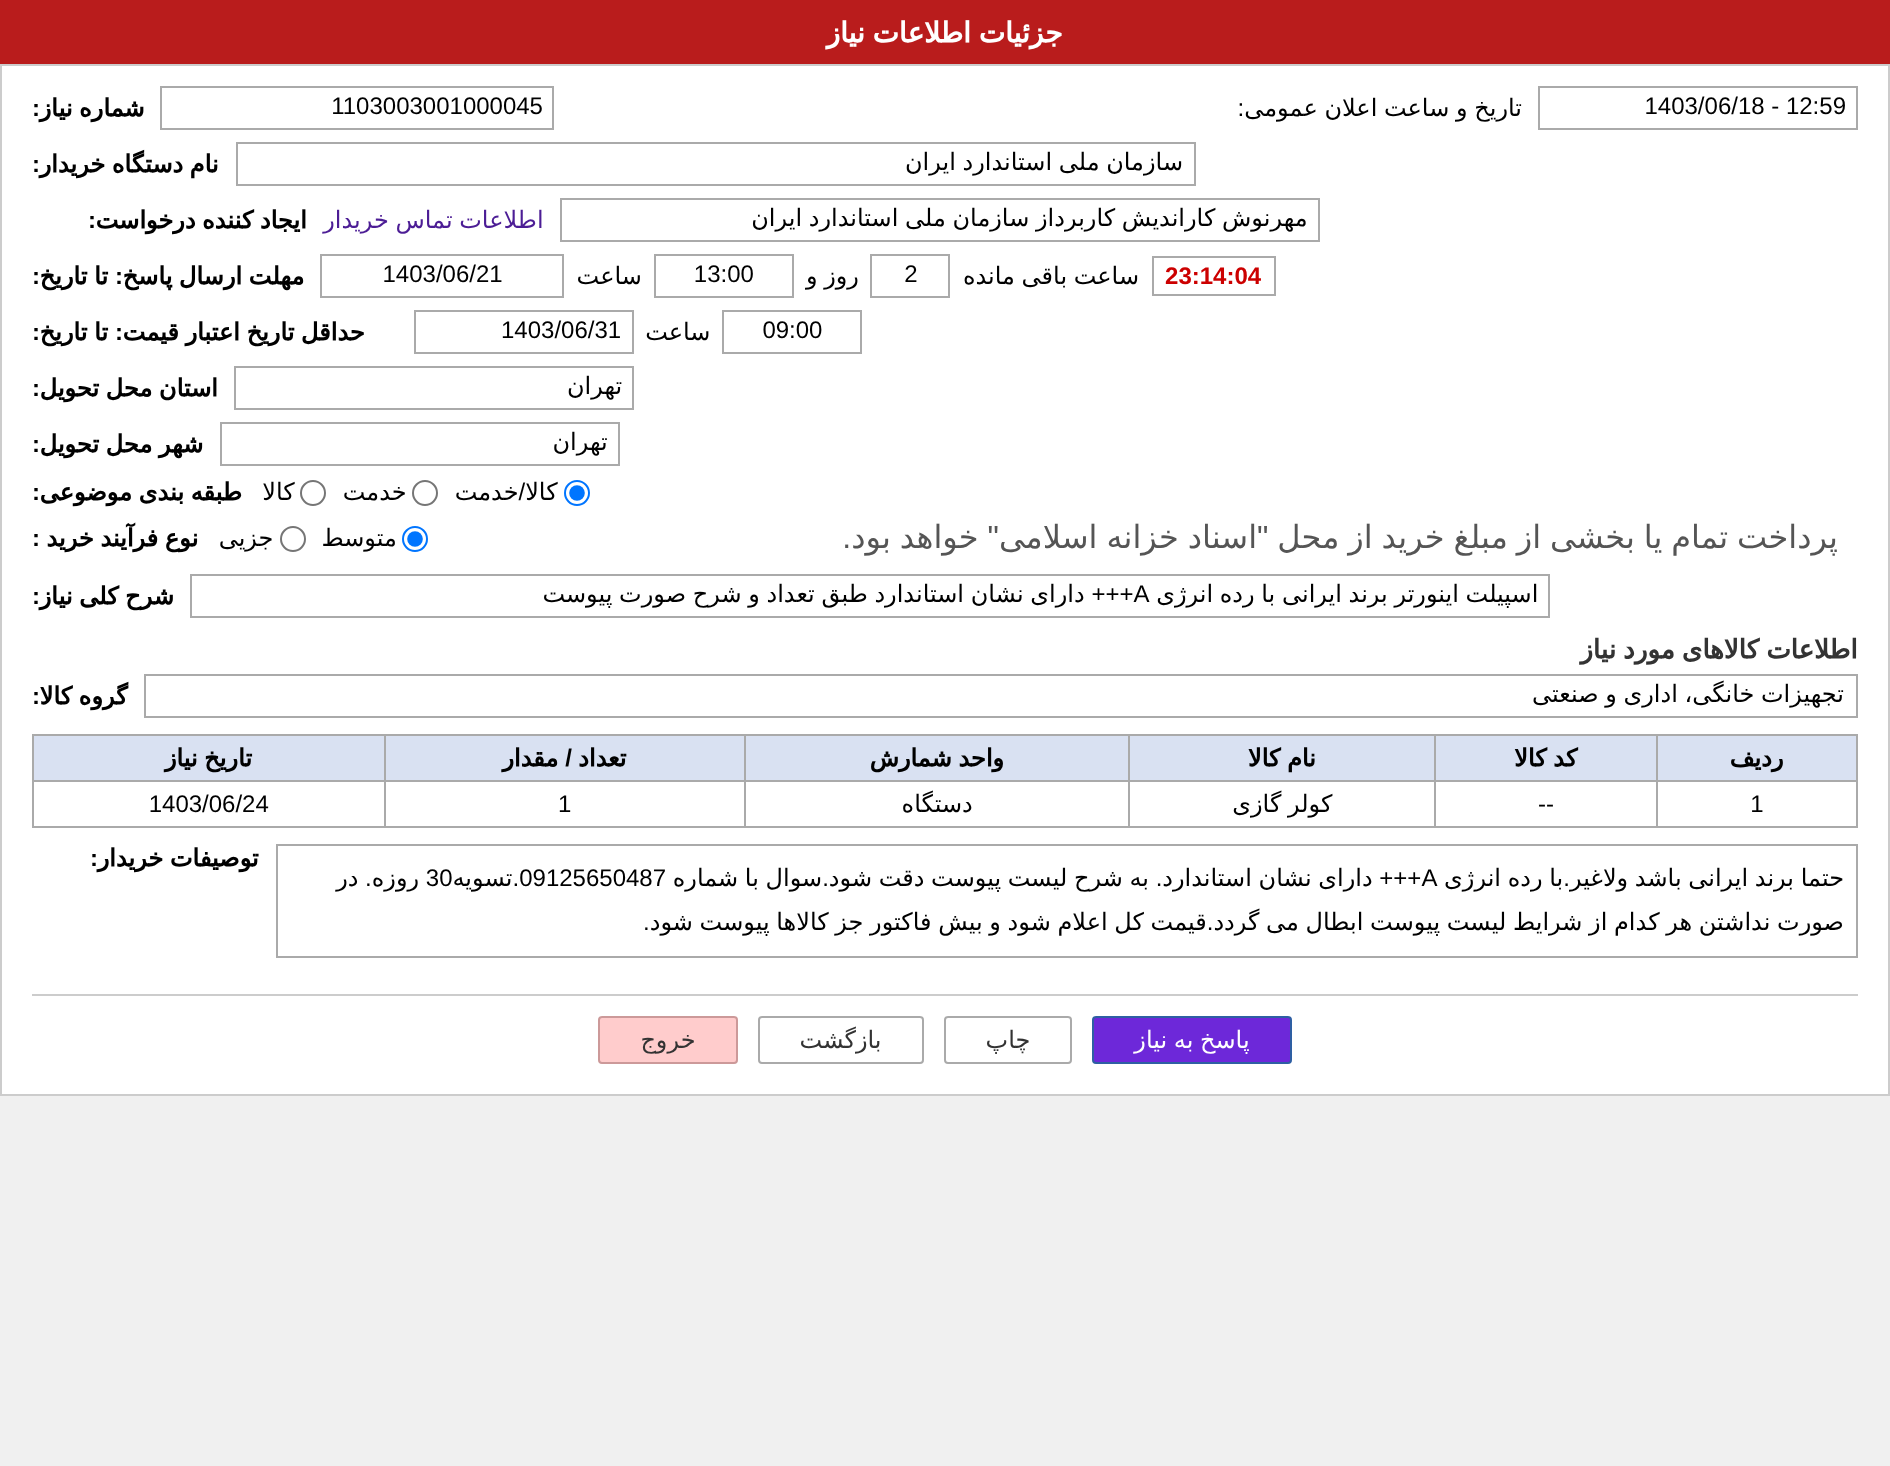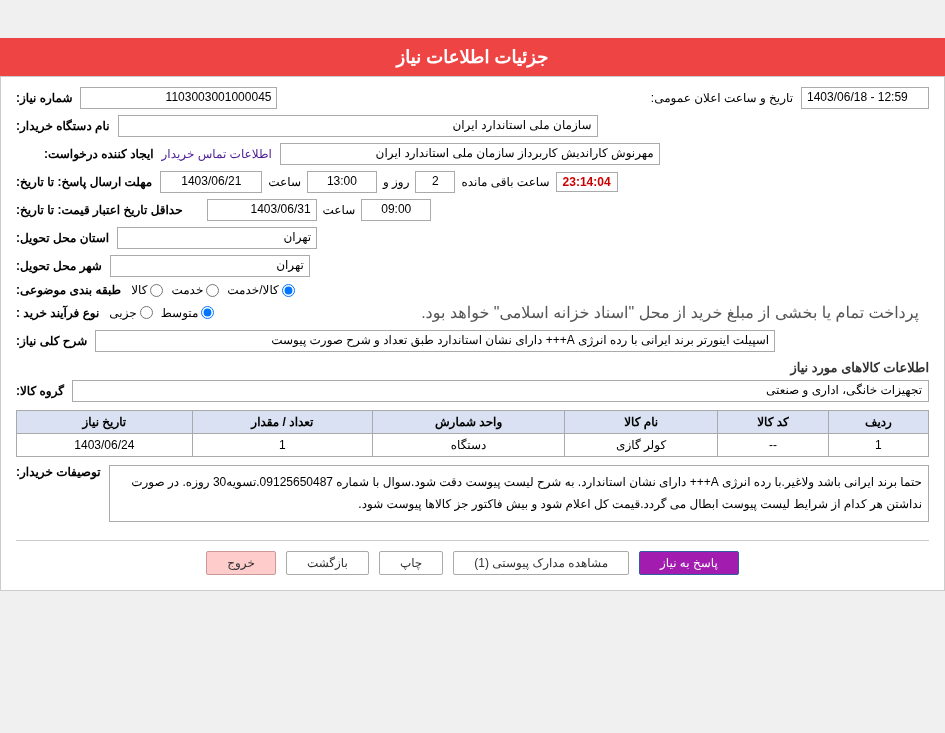--- a/index.html
+++ b/index.html
@@ -8,27 +8,26 @@
       font-size: 12px;
       background: #f0f0f0;
       direction: rtl;
     }
     .page-wrapper {
       width: 945px;
       margin: 0 auto;
       background: #fff;
     }
     .header {
-      background: #ef4444;
+      background: #b91c1c;
       color: #fff;
       text-align: center;
       padding: 8px 10px;
-      font-size: 18px;
+      font-size: 14px;
       font-weight: bold;
-      margin-top: 38px;
     }
     .content {
       padding: 10px 15px;
       border: 1px solid #ccc;
     }
     .form-row {
       display: flex;
       align-items: center;
       margin-bottom: 6px;
       justify-content: flex-end;
@@ -92,21 +91,21 @@
     }
     .btn {
       padding: 4px 20px;
       font-size: 12px;
       font-family: Tahoma, Arial, sans-serif;
       cursor: pointer;
       border: 1px solid #aaa;
       border-radius: 2px;
     }
     .btn-blue {
-      background: #a21caf;
+      background: #6d28d9;
       color: #fff;
       border-color: #2e5fa3;
     }
     .btn-white {
       background: #fff;
       color: #333;
     }
     .btn-pink {
       background: #ffcccc;
       color: #333;
@@ -159,21 +158,21 @@
 
   <div class="header">
     <span>جزئیات اطلاعات نیاز</span>
   </div>
 
   <div class="content">
 
     <div class="form-row" style="justify-content:space-between;">
 
       <div style="display:flex;align-items:center;">
-        <div class="input-field" style="width:128px;text-align:left;direction:ltr;">1403/06/18 - 12:59</div>
+        <div class="input-field" style="width:160px;text-align:right;direction:ltr;">1403/06/18 - 12:59</div>
         <span style="margin: 0 8px;">تاریخ و ساعت اعلان عمومی:</span>
       </div>
 
       <div style="display:flex;align-items:center;">
         <div class="input-field" style="width:197px;text-align:right;direction:ltr;">1103003001000045</div>
         <span style="margin-right:8px;font-weight:bold;">شماره نیاز:</span>
       </div>
     </div>
 
     <div class="form-row" style="justify-content:flex-end;">
@@ -187,21 +186,21 @@
       <span style="font-weight:bold;margin-left:28px;">ایجاد کننده درخواست:</span>
     </div>
 
     <div class="form-row" style="justify-content:flex-end;">
       <span class="timer-box">23:14:04</span>
       <span style="margin:0 6px;">ساعت باقی مانده</span>
       <div class="input-field" style="width:40px;text-align:center;">2</div>
       <span style="margin:0 6px;">روز و</span>
       <div class="input-field" style="width:70px;text-align:center;">13:00</div>
       <span style="margin:0 6px;">ساعت</span>
-      <div class="input-field" style="width:102px;text-align:center;">1403/06/21</div>
+      <div class="input-field" style="width:122px;text-align:center;">1403/06/21</div>
       <span style="margin-right:8px;font-weight:bold;">مهلت ارسال پاسخ: تا تاریخ:</span>
     </div>
 
     <div class="form-row" style="justify-content:flex-end;">
       <div class="input-field" style="width:70px;text-align:center;">09:00</div>
       <span style="margin:0 6px;">ساعت</span>
       <div class="input-field" style="width:110px;text-align:right;">1403/06/31</div>
       <span style="margin-right:24px;font-weight:bold;">حداقل تاریخ اعتبار قیمت: تا تاریخ:</span>
     </div>
 
@@ -279,27 +278,26 @@
             <td>1</td>
             <td>--</td>
             <td>کولر گازی</td>
             <td>دستگاه</td>
             <td>1</td>
             <td>1403/06/24</td>
           </tr>
         </tbody>
     </table>
 
-    <div style="display:flex;align-items:flex-start;justify-content:flex-end;margin-bottom:8px;">
+    <div style="display:flex;align-items:flex-start;justify-content:flex-end;margin-bottom:8px;margin-left:29px;">
       <div class="description-box" style="flex:1;">حتما برند ایرانی باشد ولاغیر.با رده انرژی A+++ دارای نشان استاندارد. به شرح لیست پیوست دقت شود.سوال با شماره 09125650487.تسویه30 روزه. در صورت نداشتن هر کدام از شرایط لیست پیوست ابطال می گردد.قیمت کل اعلام شود و بیش فاکتور جز کالاها پیوست شود.</div>
       <span style="margin-right:8px;font-weight:bold;white-space:nowrap;">توصیفات خریدار:</span>
     </div>
 
     <div class="footer-buttons">
       <button class="btn btn-blue">پاسخ به نیاز</button>
-      <button class="btn btn-white">مشاهده مدارک پیوستی (1)</button>
       <button class="btn btn-white">چاپ</button>
       <button class="btn btn-white">بازگشت</button>
       <button class="btn btn-pink">خروج</button>
     </div>
 
   </div>
 </div>
 
 </body></html>

